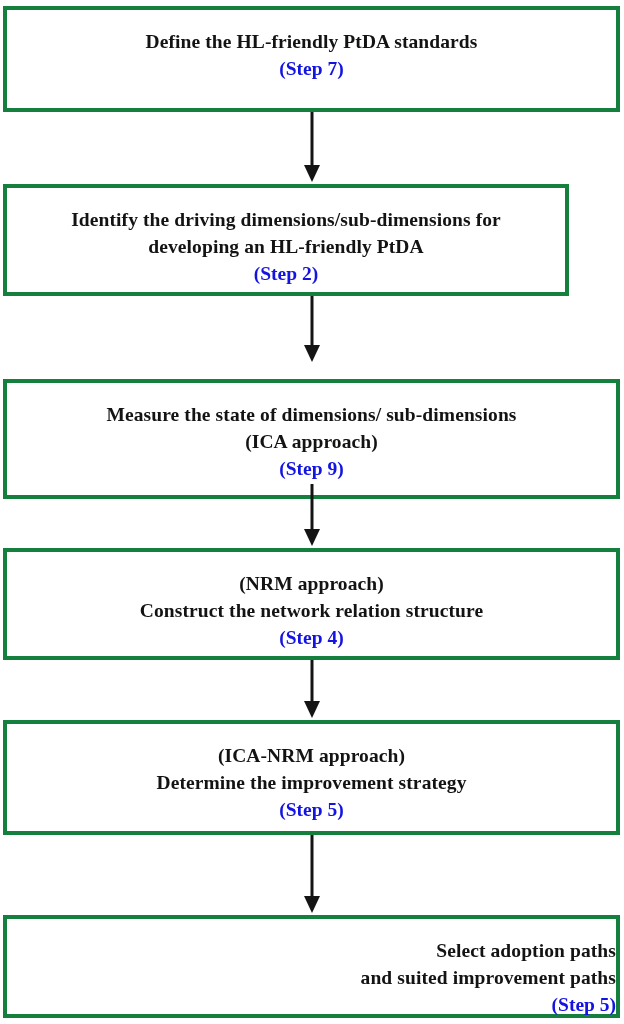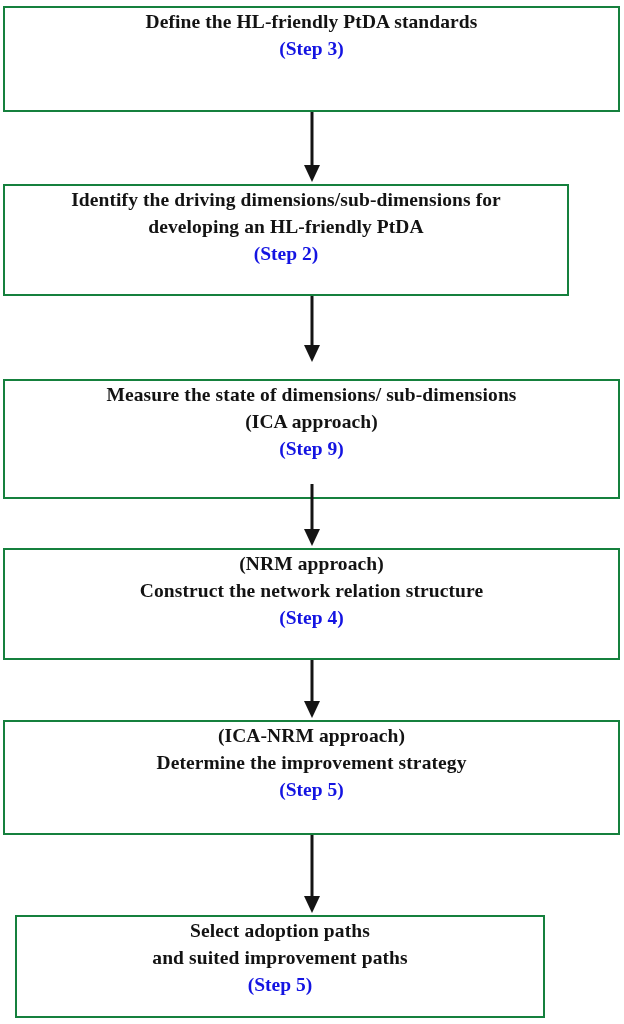--- a/index.html
+++ b/index.html
@@ -21,23 +21,24 @@
     top: 0;
     width: 624px;
     height: 1024px;
   }
 
   .node-box {
     position: absolute;
     left: 3px;
     width: 617px;
     box-sizing: border-box;
-    border: 2px solid #15803d;
+    border: 4px solid #15803d;
     background: #ffffff;
     text-align: center;
+    padding-top: 18px;
   }
 
   .node-line {
     display: block;
     font-family: "Liberation Serif", "DejaVu Serif", serif;
     font-weight: bold;
     font-size: 19.5px;
     line-height: 27px;
     color: #131313;
     letter-spacing: 0.1px;
@@ -62,21 +63,21 @@
   }
   .connector svg { display: block; }
 </style>
 </head>
 <body>
 
 <div id="flowchart">
 
   <div class="node-box" id="node-1" style="left: 3px; top: 6px; width: 617px; height: 106px;">
     <span class="node-line">Define the HL-friendly PtDA standards</span>
-    <span class="node-step">(Step 3)</span>
+    <span class="node-step">(Step 7)</span>
   </div>
 
   <div class="connector" id="conn-1" style="top: 112px;">
     <svg width="624" height="72" viewBox="0 0 624 72" aria-hidden="true">
       <line x1="312" y1="0" x2="312" y2="55" stroke="#141414" stroke-width="3"></line>
       <polygon points="304,53 320,53 312,70" fill="#141414"></polygon>
     </svg>
   </div>
 
   <div class="node-box" id="node-2" style="left: 3px; top: 184px; width: 566px; height: 112px; text-align: center;">
@@ -124,19 +125,19 @@
     <span class="node-step">(Step 5)</span>
   </div>
 
   <div class="connector" id="conn-5" style="top: 835px;">
     <svg width="624" height="80" viewBox="0 0 624 80" aria-hidden="true">
       <line x1="312" y1="0" x2="312" y2="63" stroke="#141414" stroke-width="3"></line>
       <polygon points="304,61 320,61 312,78" fill="#141414"></polygon>
     </svg>
   </div>
 
-  <div class="node-box" id="node-6" style="left: 15px; top: 915px; width: 530px; height: 103px;">
+  <div class="node-box" id="node-6" style="left: 3px; top: 915px; width: 617px; height: 103px; text-align: right;">
     <span class="node-line">Select adoption paths</span>
     <span class="node-line">and suited improvement paths</span>
     <span class="node-step">(Step 5)</span>
   </div>
 
 </div>
 
 </body></html>

